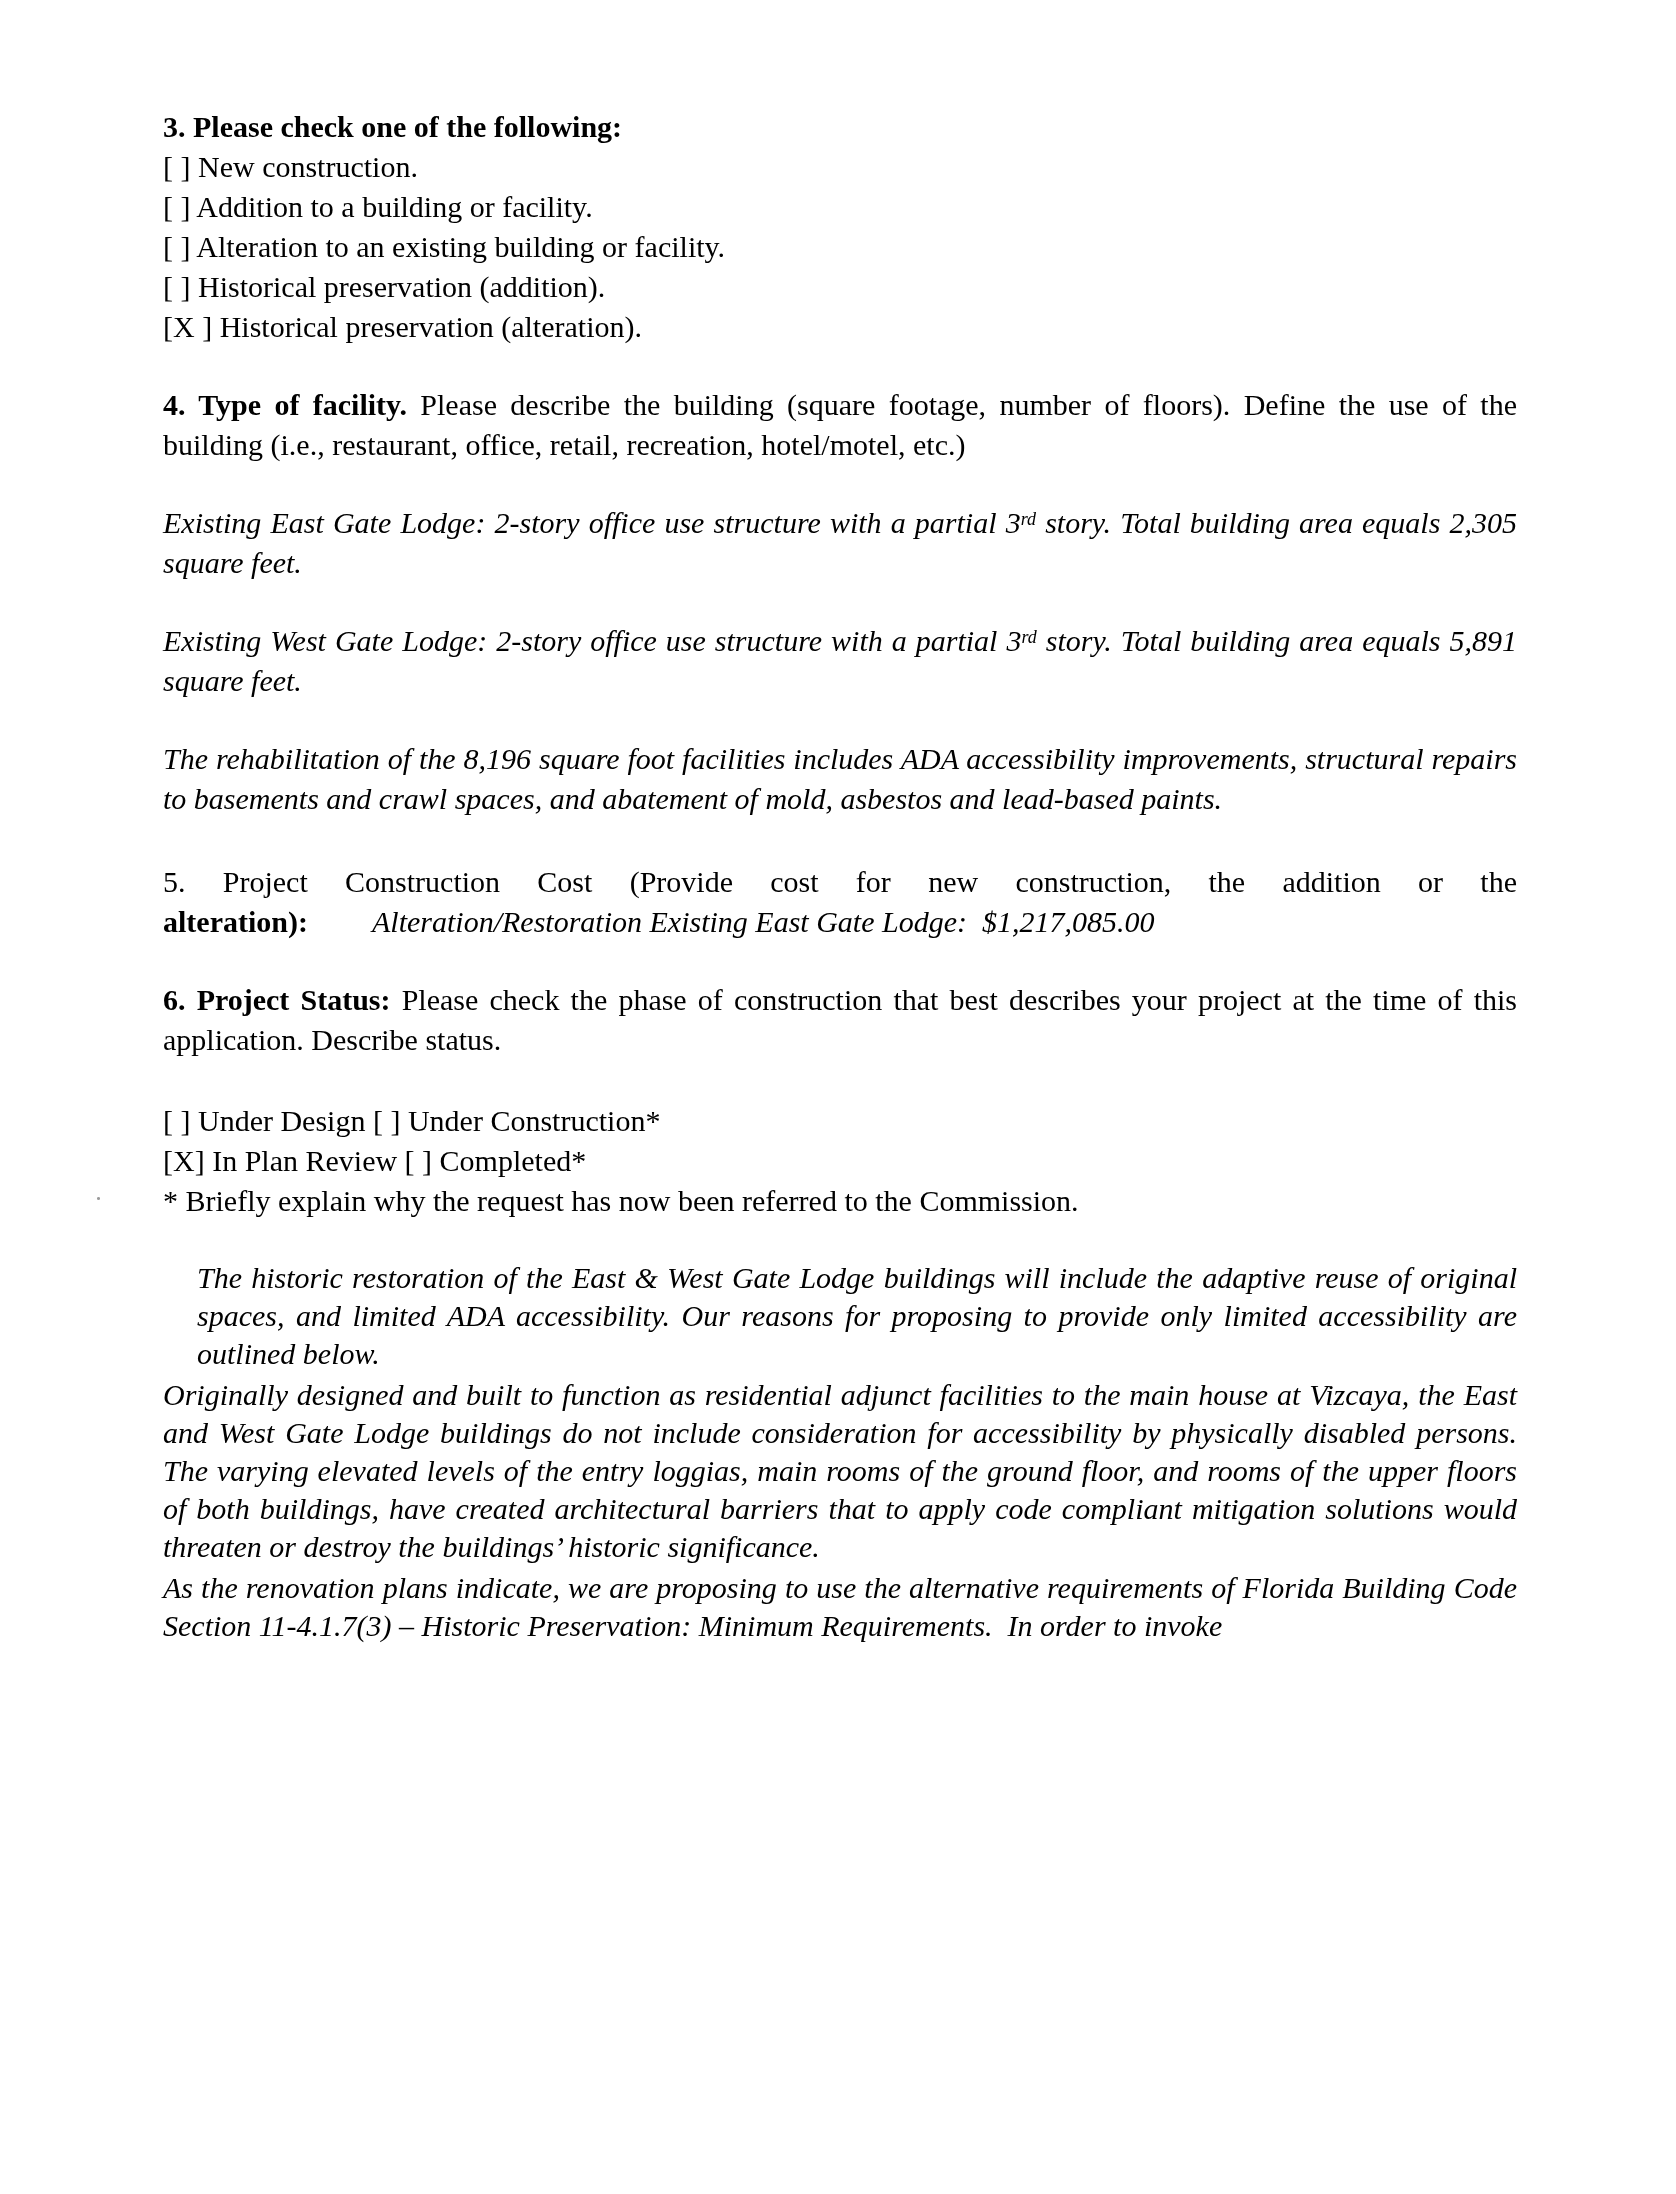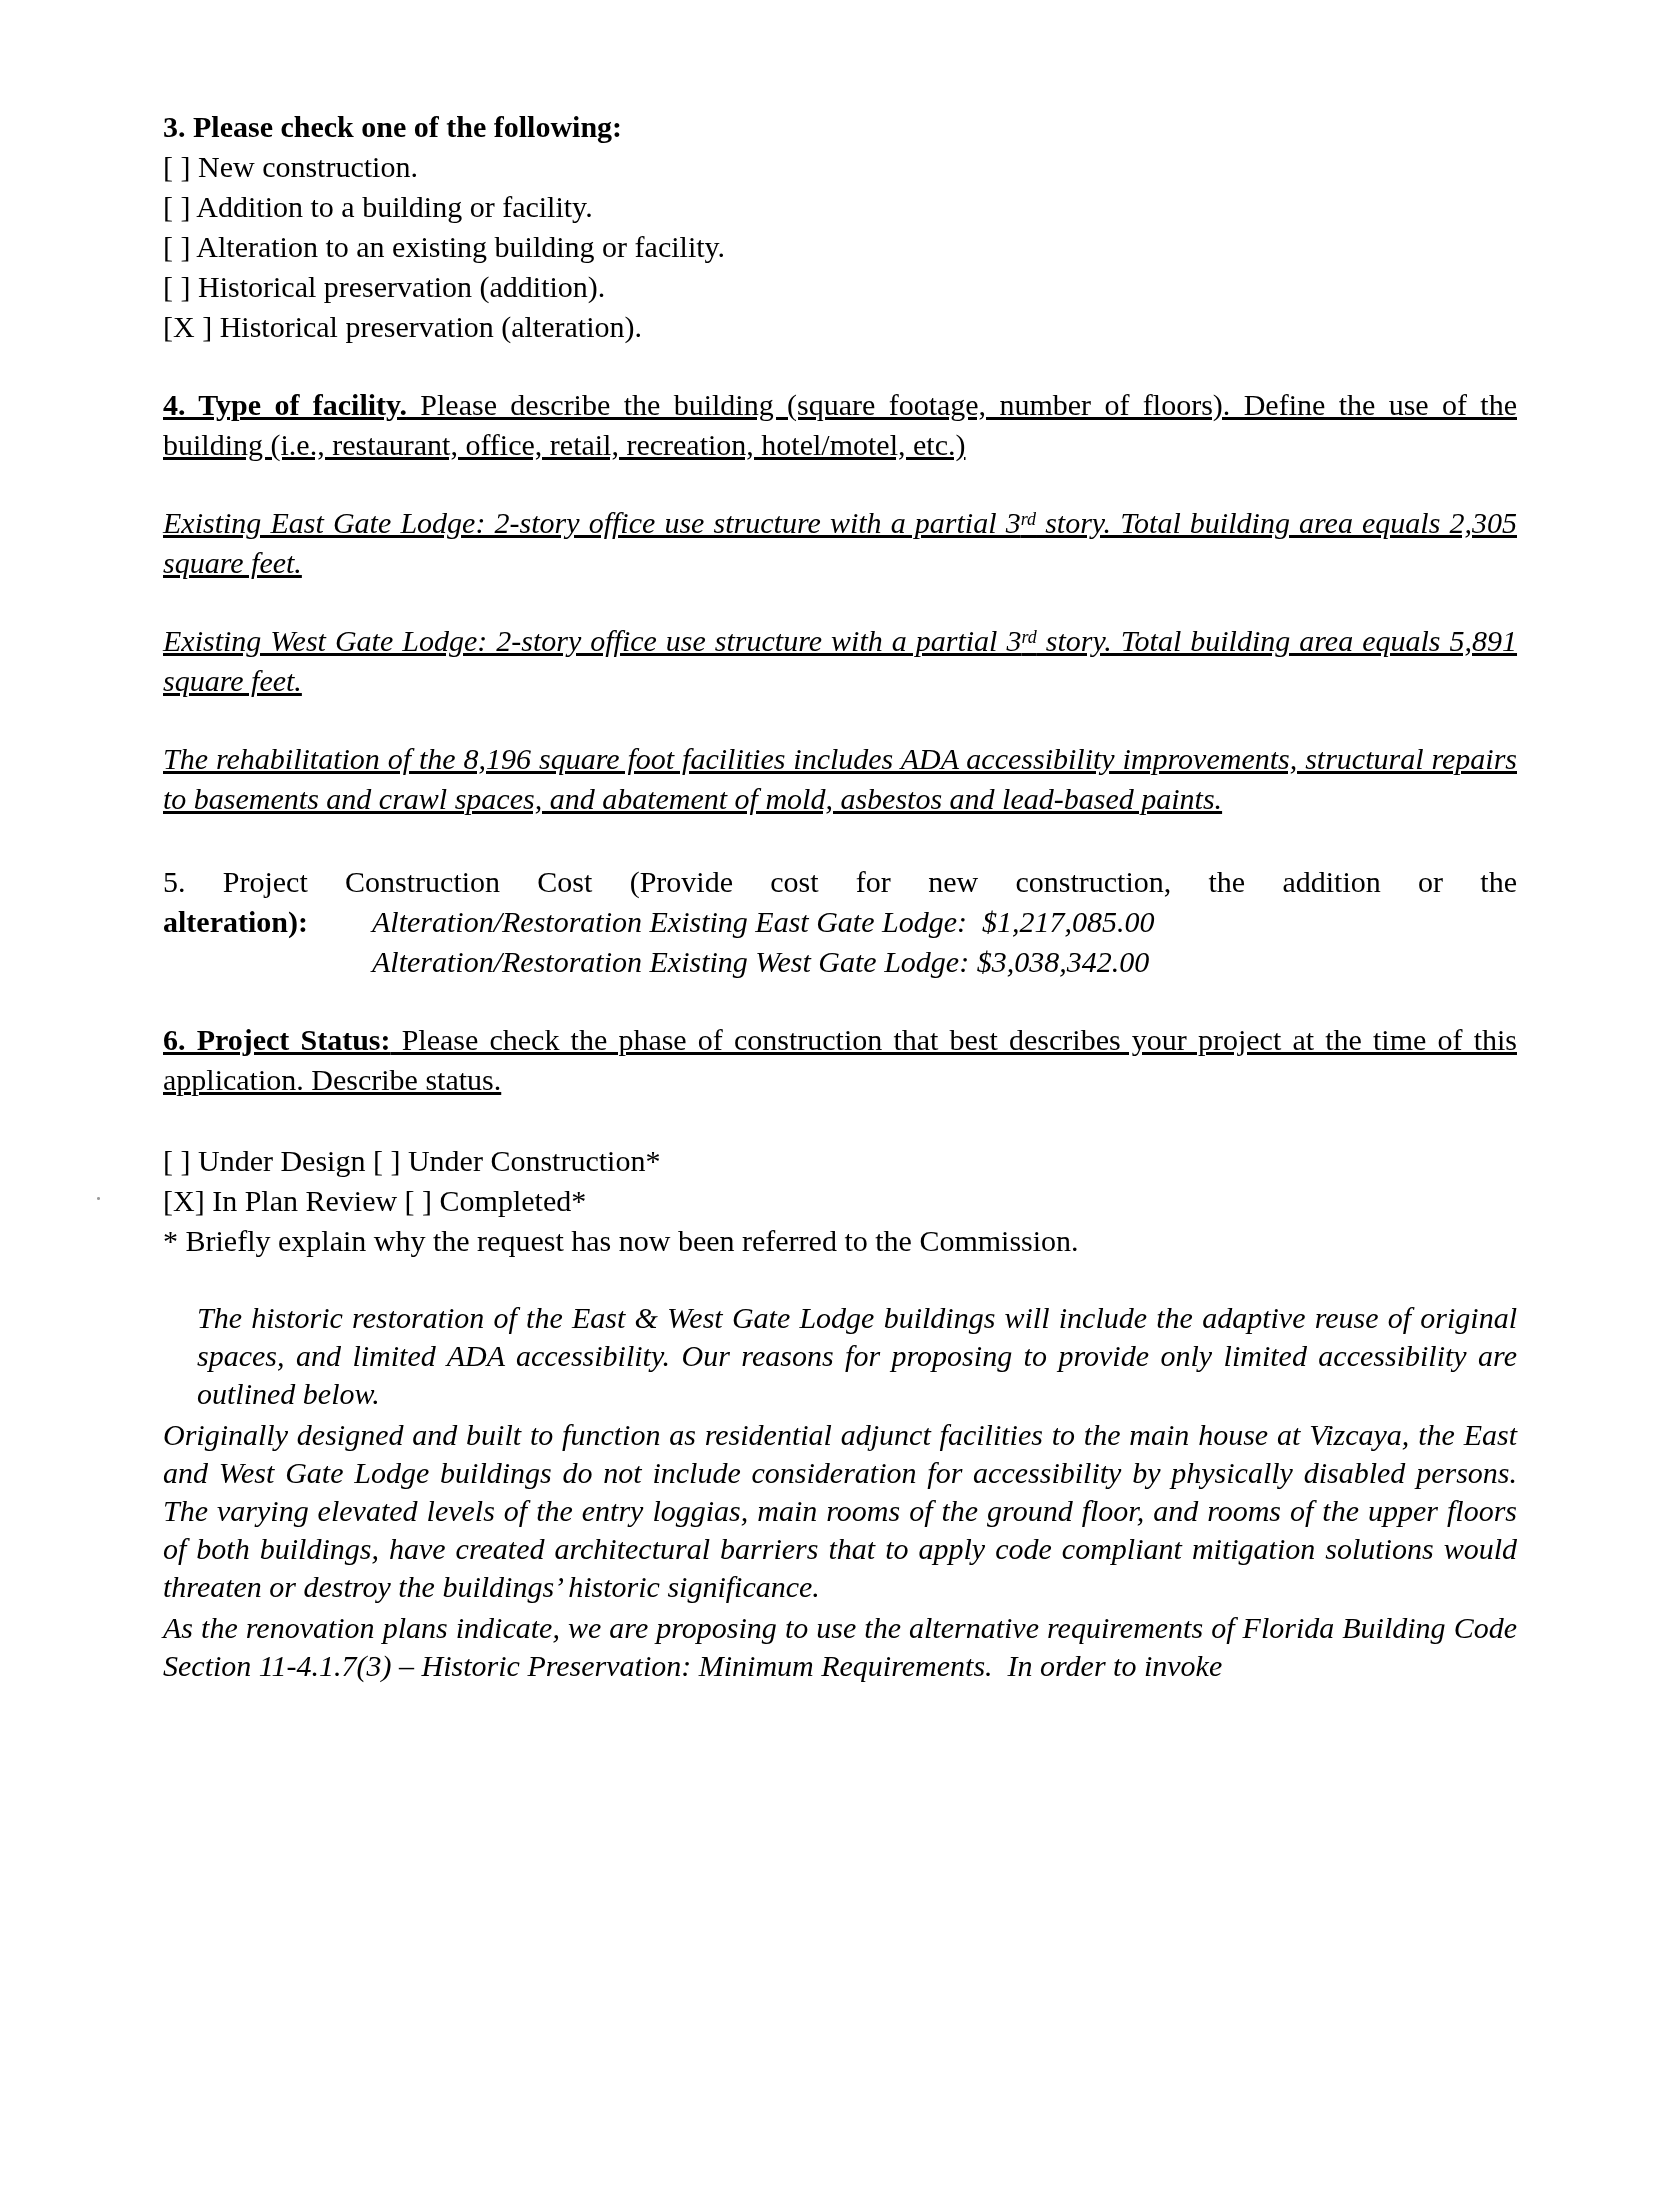--- a/index.html
+++ b/index.html
@@ -14,21 +14,21 @@
     font-size: 30px;
     padding: 107px 160px 0 163px;
     overflow: hidden;
   }
   .b { font-weight: bold; }
   .i { font-style: italic; }
   .h { font-weight: bold; line-height: 40px; }
   .opt { line-height: 40px; }
   .sec { margin-top: 38px; }
   .gap { margin-top: 38px; }
-  .para { text-align: justify; line-height: 40px; text-decoration: underline; }
+  .para { text-align: justify; line-height: 40px; }
   .s5-line1 {
     margin-top: 43px;
     font-weight: normal;
     line-height: 40px;
     text-align: justify;
     text-align-last: justify;
   }
   .s5-row { display: flex; line-height: 40px; }
   .s5-label { flex: 0 0 209px; font-weight: bold; }
   .ipara {
@@ -76,24 +76,20 @@
 
   <div class="para i gap">The rehabilitation of the 8,196 square foot facilities includes ADA accessibility improvements, structural repairs to basements and crawl spaces, and abatement of mold, asbestos and lead-based paints.</div>
 
   <div class="s5-line1">5. Project Construction Cost (Provide cost for new construction, the addition or the</div>
 
   <div class="s5-row">
     <span class="s5-label">alteration):</span>
     <span class="i">Alteration/Restoration Existing East Gate Lodge: &nbsp;$1,217,085.00</span>
   </div>
 
-  <div class="s5-row">
-    <span class="s5-label"></span>
-    <span class="i">Alteration/Restoration Existing West Gate Lodge: $3,038,342.00</span>
-  </div>
 
   <div class="para sec">
     <span class="b">6. Project Status:</span><span> Please check the phase of construction that best describes your project at the time of this application. Describe status.</span>
   </div>
 
   <div class="opt" style="margin-top:41px">[ ] Under Design [ ] Under Construction*</div>
   <div class="opt">[X] In Plan Review [ ] Completed*</div>
 
   <div class="opt">* Briefly explain why the request has now been referred to the Commission.</div>
 

